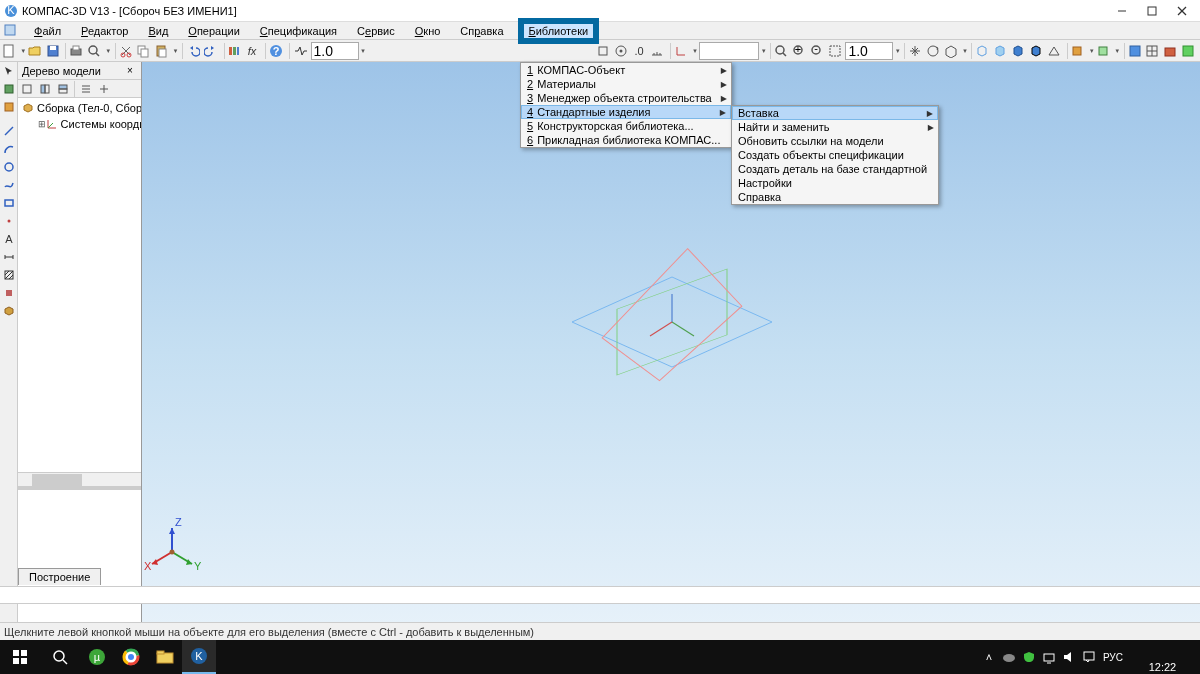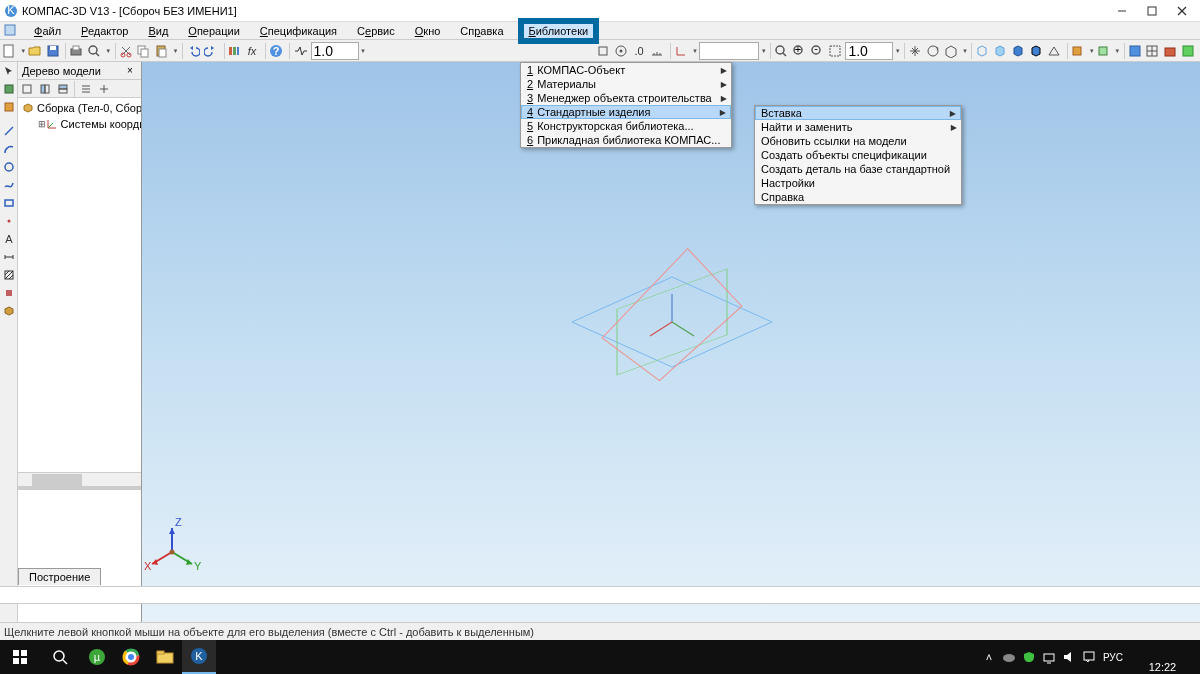--- a/index.html
+++ b/index.html
@@ -43,21 +43,21 @@
 
 .viewport { flex:1; position:relative; background:linear-gradient(to bottom,#9ec4e8 0%,#c5dff2 50%,#e8f2fa 100%); }
 .viewport svg { position:absolute; top:0; left:0; }
 
 .dropdown { position:absolute; background:#f5f5f5; border:1px solid #999; box-shadow:2px 2px 4px rgba(0,0,0,0.3); z-index:100; }
 .dd-item { height:14px; display:flex; align-items:center; padding:0 18px 0 6px; white-space:nowrap; position:relative; }
 .dd-item.hl { background:#b8d8f8; border:1px solid #7bb8e8; padding:0 17px 0 5px; }
 .dd-item .num { text-decoration:underline; margin-right:4px; }
 .dd-arrow { position:absolute; right:4px; font-size:8px; color:#333; }
 .dd1 { top:0px; left:378px; width:212px; }
-.dd2 { top:43px; left:589px; width:208px;margin-left:23px; }
+.dd2 { top:43px; left:589px; width:208px; }
 .dd3 { top:43px; left:796px; width:176px; }
 
 .statusbar { position:absolute; left:0; right:0; bottom:34px; height:18px; background:#f0f0f0; border-top:1px solid #ccc; display:flex; align-items:center; padding:4px 4px; color:#333; }
 
 .taskbar { position:absolute; left:0; right:0; bottom:0; height:34px; background:#101010; display:flex; align-items:center; }
 .tb-start { width:40px; height:34px; display:flex; align-items:center; justify-content:center; color:#fff; font-size:14px; }
 .tb-search { width:40px; height:34px; display:flex; align-items:center; justify-content:center; color:#fff; }
 .tb-task { width:34px; height:34px; display:flex; align-items:center; justify-content:center; }
 .tb-task.active { border-bottom:2px solid #76b9ed; background:#2a2a2a; }
 .tb-tray { margin-left:auto; display:flex; align-items:center; padding-right:2px; }

